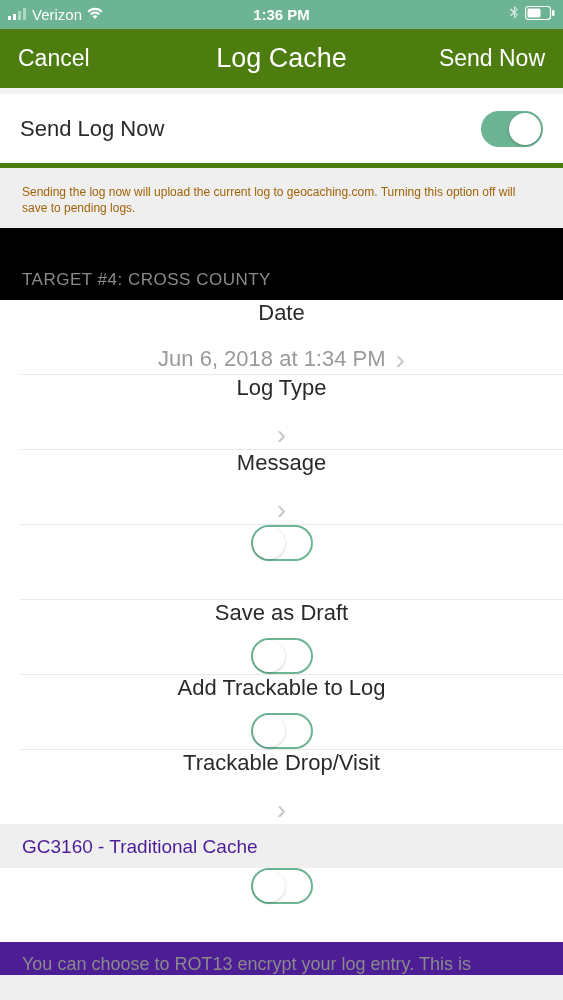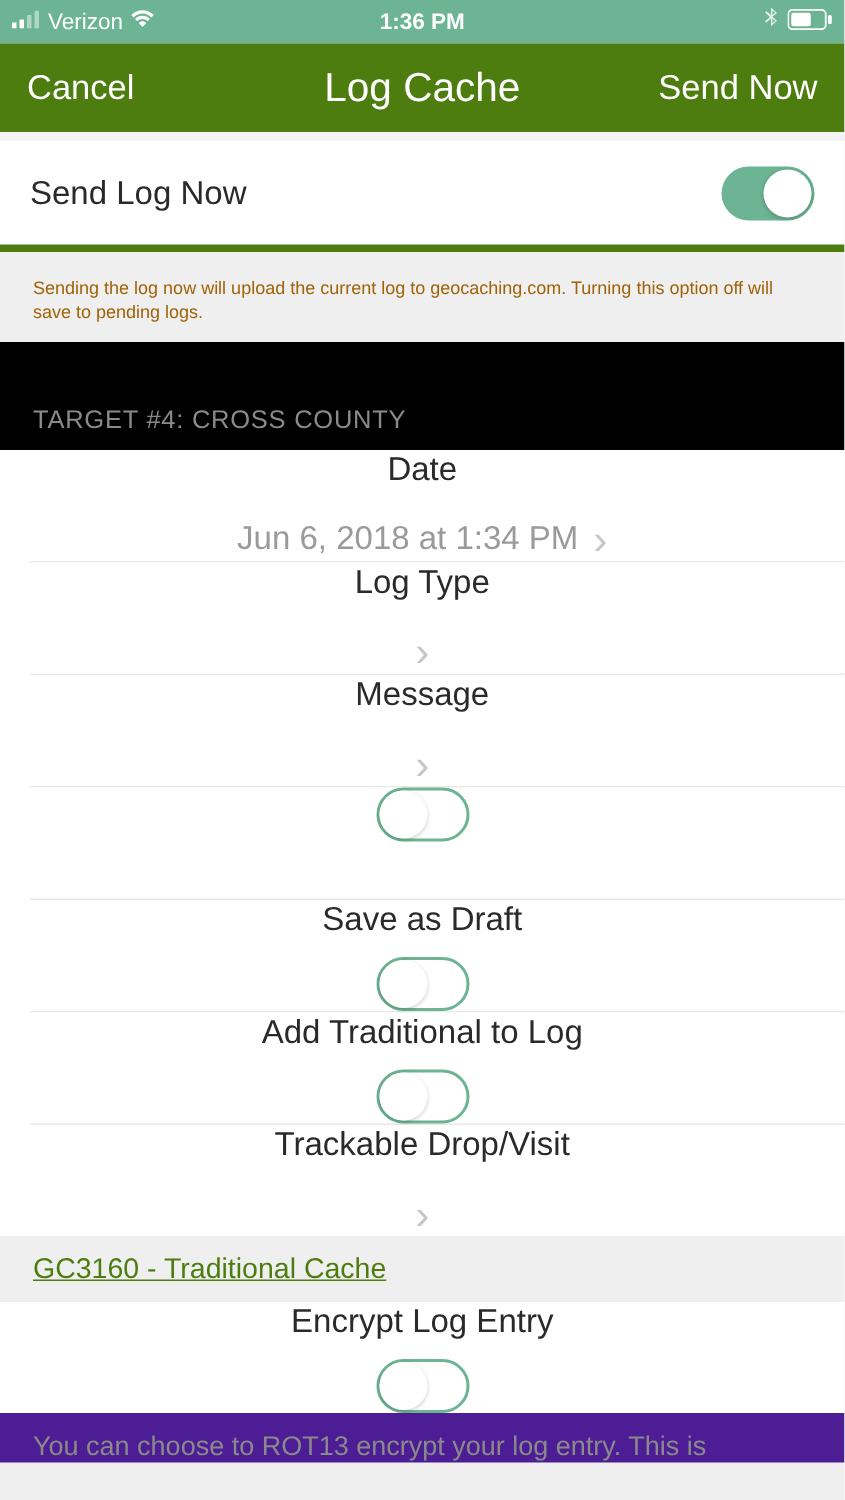--- a/index.html
+++ b/index.html
@@ -67,24 +67,23 @@
     .section-hdr {
       background: #000000;
       color: #8a8a8a;
       font-size: 17px;
       letter-spacing: 0.5px;
       padding: 42px 22px 10px 22px;
       text-transform: uppercase;
     }
     .section-sub {
       background: #efefef;
-      color: #4d7c0f;
+      color: #4c1d95;
       font-size: 19px;
       padding: 14px 16px 10px 22px;
-      text-decoration: underline;
     }
     .section-sub.tight { padding-top: 10px; padding-bottom: 8px; min-height: 44px; display:flex; align-items:center;}
     .toggle {
       width: 62px;
       height: 36px;
       border-radius: 18px;
       position: relative;
       cursor: pointer;
     }
     .toggle-on {
@@ -210,37 +209,36 @@
 
   <div class="row">
     <span class="row-label">Save as Draft</span>
     <div class="toggle toggle-off">
       <div class="toggle-knob"></div>
     </div>
   </div>
   <div class="list-sep"></div>
 
   <div class="row">
-    <span class="row-label">Add Traditional to Log</span>
+    <span class="row-label">Add Trackable to Log</span>
     <div class="toggle toggle-off">
       <div class="toggle-knob"></div>
     </div>
   </div>
   <div class="list-sep"></div>
 
   <div class="row">
     <span class="row-label">Trackable Drop/Visit</span>
     <span class="chevron">›</span>
   </div>
 </div>
 
 <div class="section-sub tight">GC3160 - Traditional Cache</div>
 
 <div class="group">
   <div class="row">
-    <span class="row-label">Encrypt Log Entry</span>
     <div class="toggle toggle-off">
       <div class="toggle-knob"></div>
     </div>
   </div>
 </div>
 
 <div class="truncated-bottom">You can choose to ROT13 encrypt your log entry. This is</div>
 
 </body></html>

